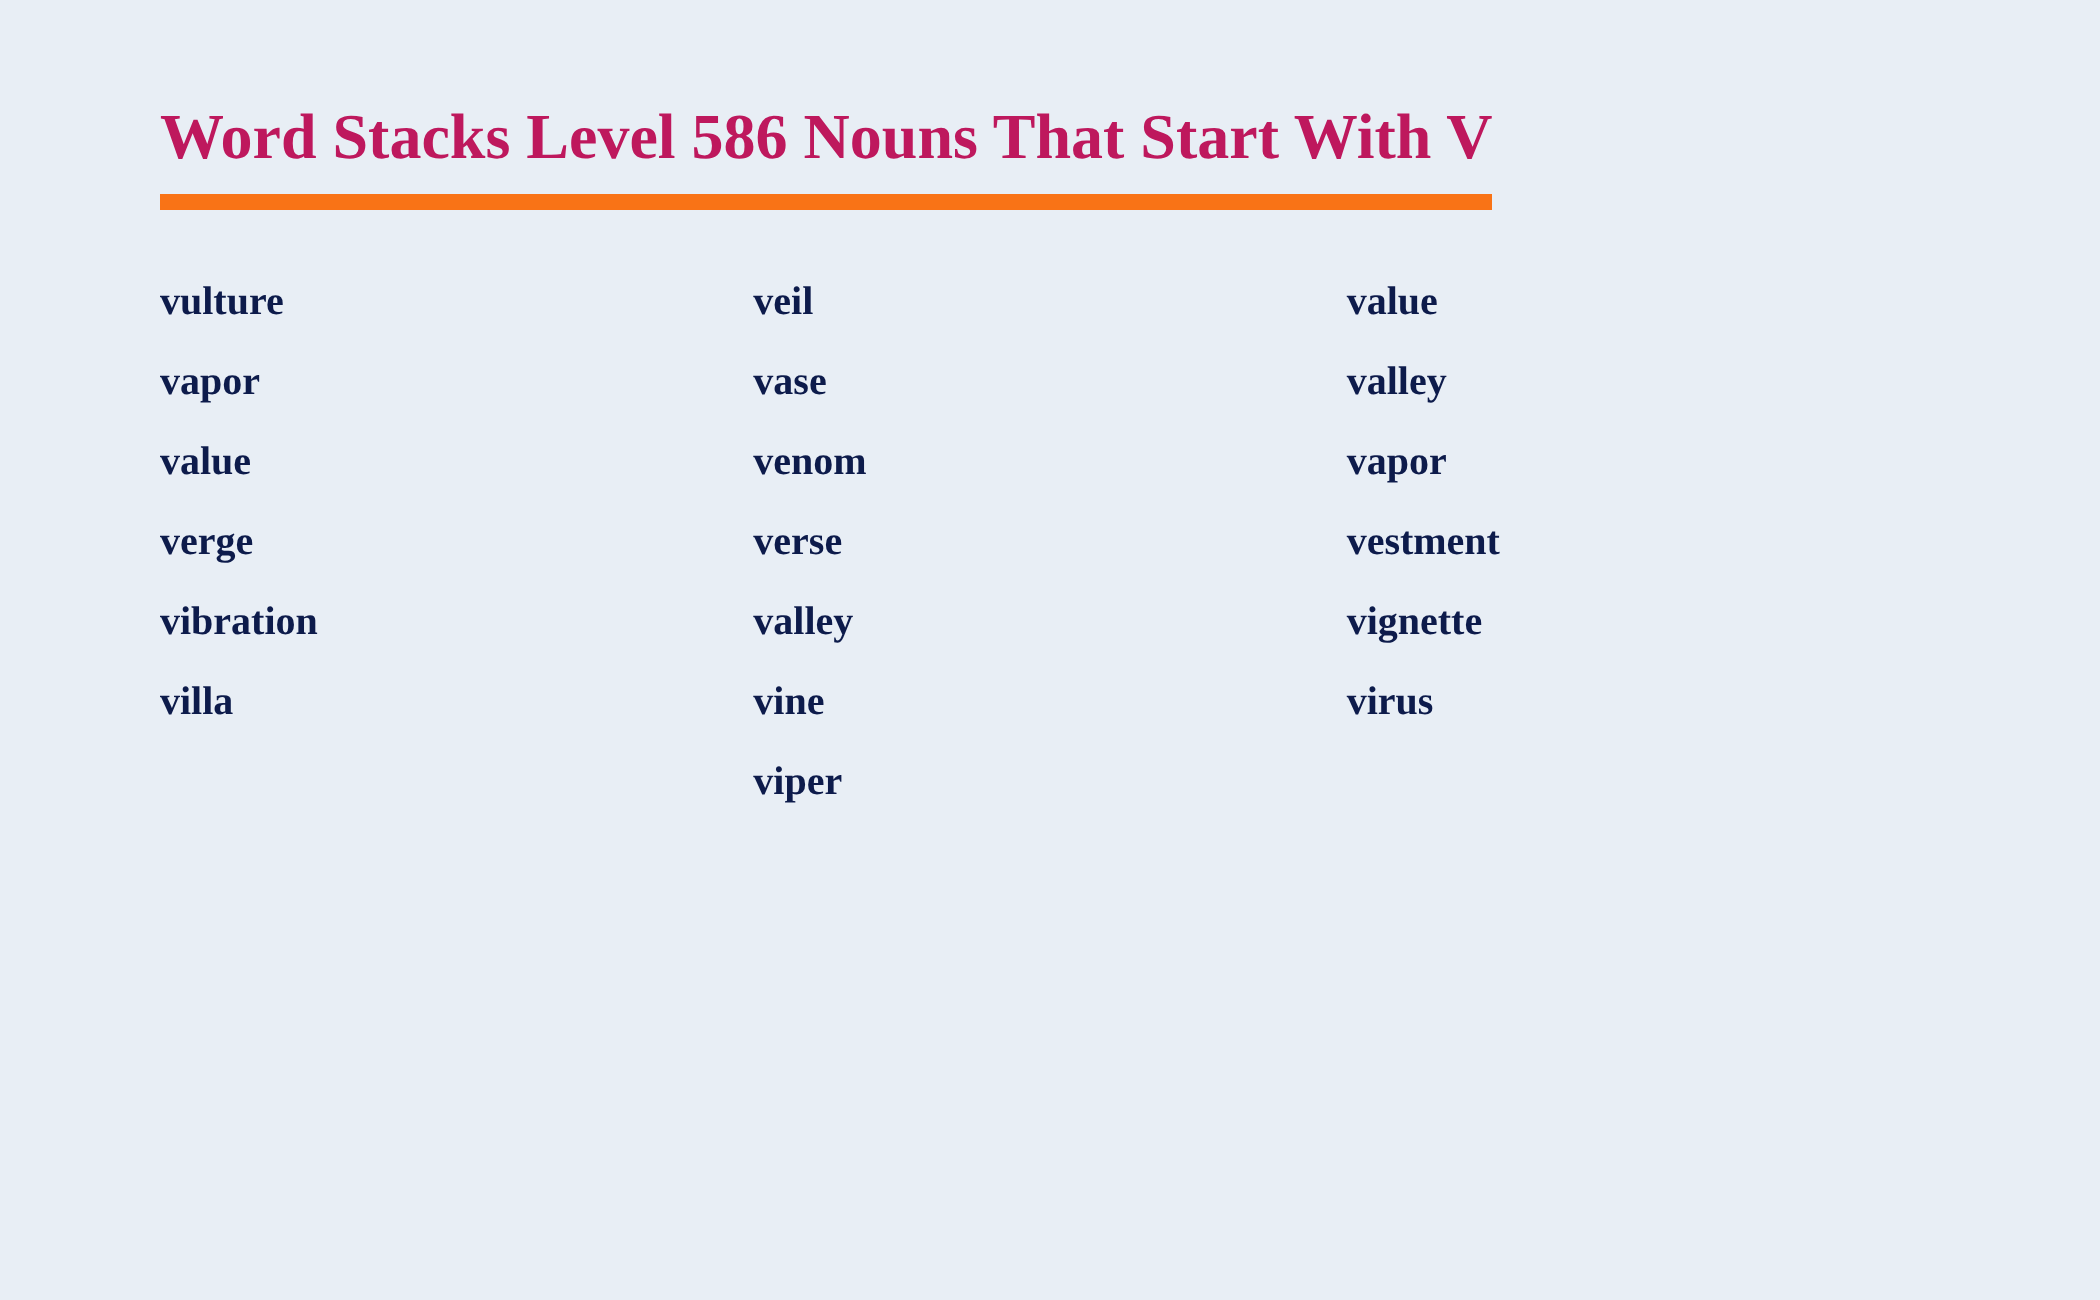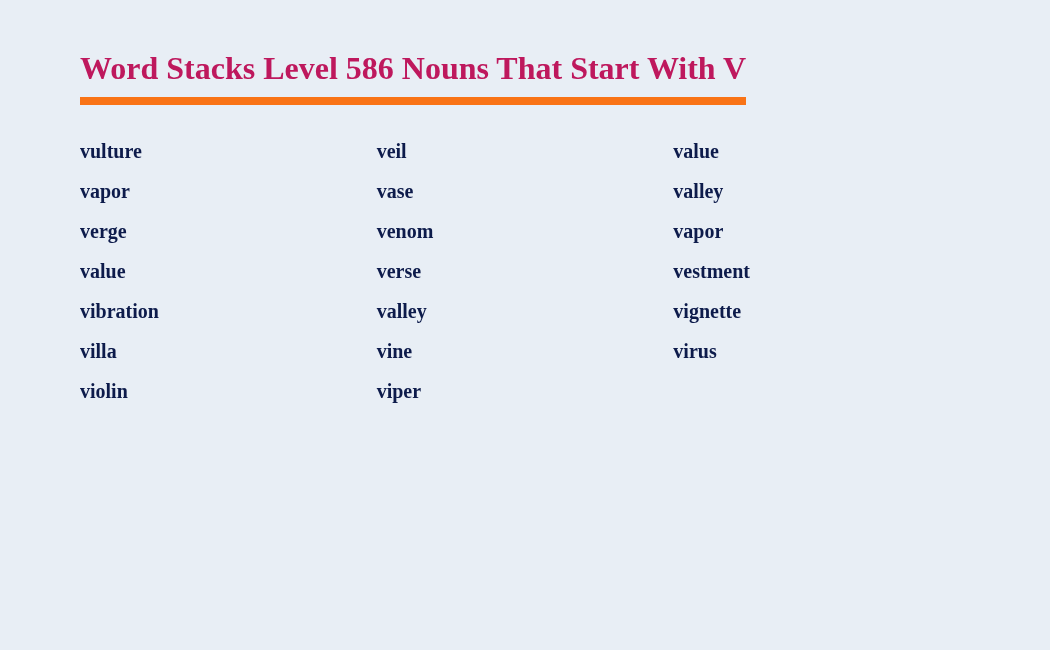--- a/index.html
+++ b/index.html
@@ -60,25 +60,24 @@
 
 <div class="page-container">
   <div class="title-section">
     <h1 class="page-title">Word Stacks Level 586 Nouns That Start With V</h1>
   </div>
 
   <div class="words-grid" id="words-grid">
   <div class="word-column">
         <div class="word-item">vulture</div>
         <div class="word-item">vapor</div>
+        <div class="word-item">value</div>
         <div class="word-item">verge</div>
-        <div class="word-item">value</div>
         <div class="word-item">vibration</div>
         <div class="word-item">villa</div>
-        <div class="word-item">violin</div>
       </div>
       <div class="word-column">
         <div class="word-item">veil</div>
         <div class="word-item">vase</div>
         <div class="word-item">venom</div>
         <div class="word-item">verse</div>
         <div class="word-item">valley</div>
         <div class="word-item">vine</div>
         <div class="word-item">viper</div>
       </div>

